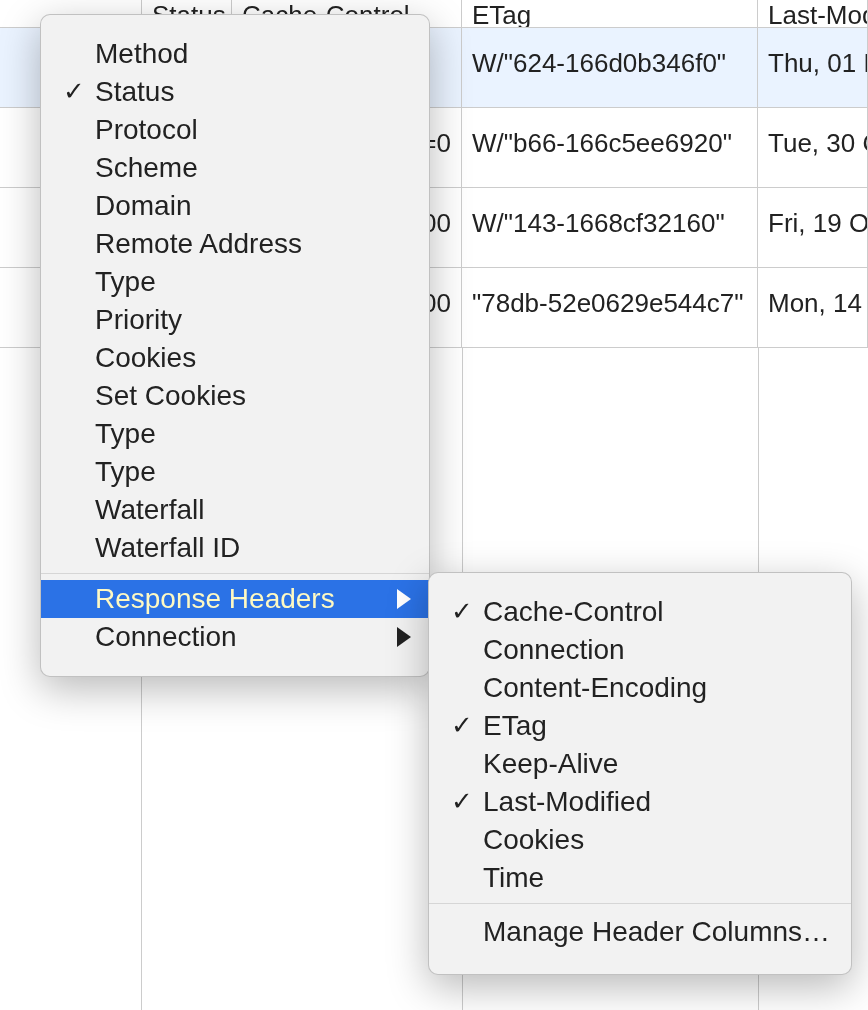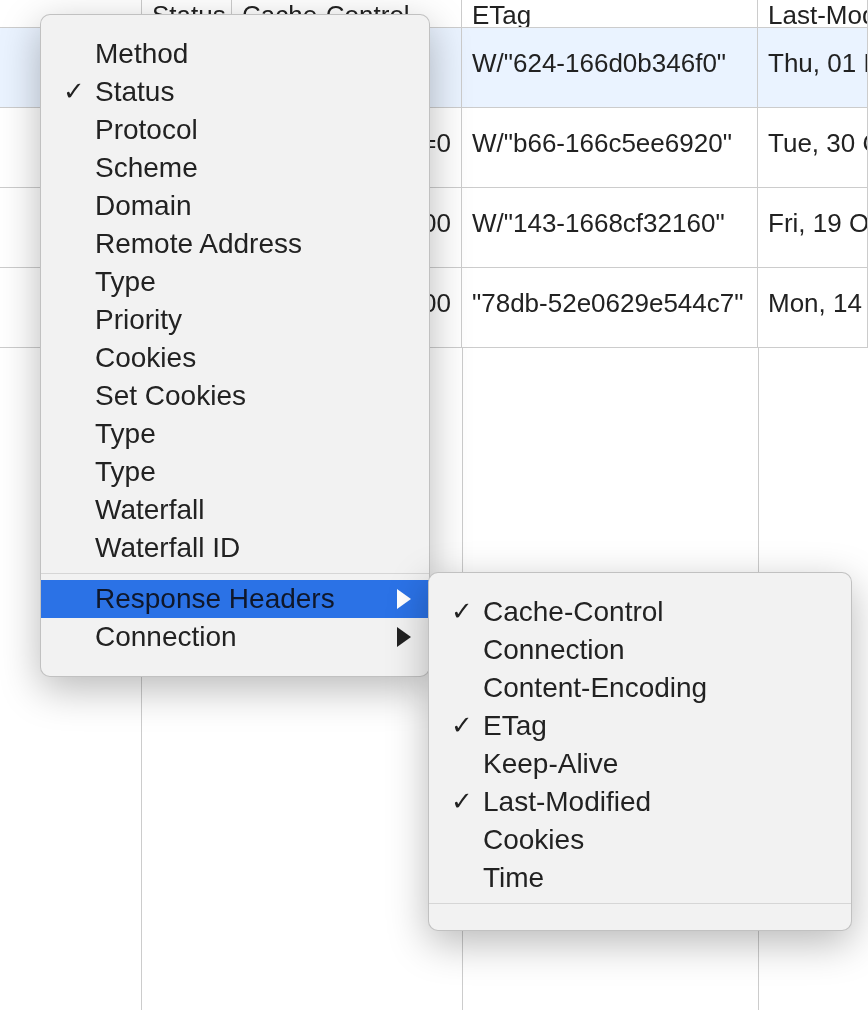--- a/index.html
+++ b/index.html
@@ -105,21 +105,21 @@
     right: 18px;
     top: 50%;
     transform: translateY(-50%);
     width: 0; height: 0;
     border-top: 10px solid transparent;
     border-bottom: 10px solid transparent;
     border-left: 14px solid #222;
   }
   .menu-item.highlight {
     background: #2b72e6;
-    color: #0f172a;
+    color: #fef9c3;
   }
   .menu-item.highlight .arrow { border-left-color: #fff; }
   .menu .sep {
     height: 1px;
     background: #d6d6d6;
     margin: 6px 0;
   }
 
   .menu.level2 {
     left: 408px;
@@ -251,13 +251,16 @@
     <span class="check">✓</span>
     <span>Last-Modified</span>
   </div>
   <div class="menu-item">
     <span>Cookies</span>
   </div>
   <div class="menu-item">
     <span>Time</span>
   </div>
   <div class="sep"></div>
+  <div class="menu-item" style="height:44px">
+    <span>Manage Header Columns…</span>
+  </div>
 </div>
 
 </body></html>

